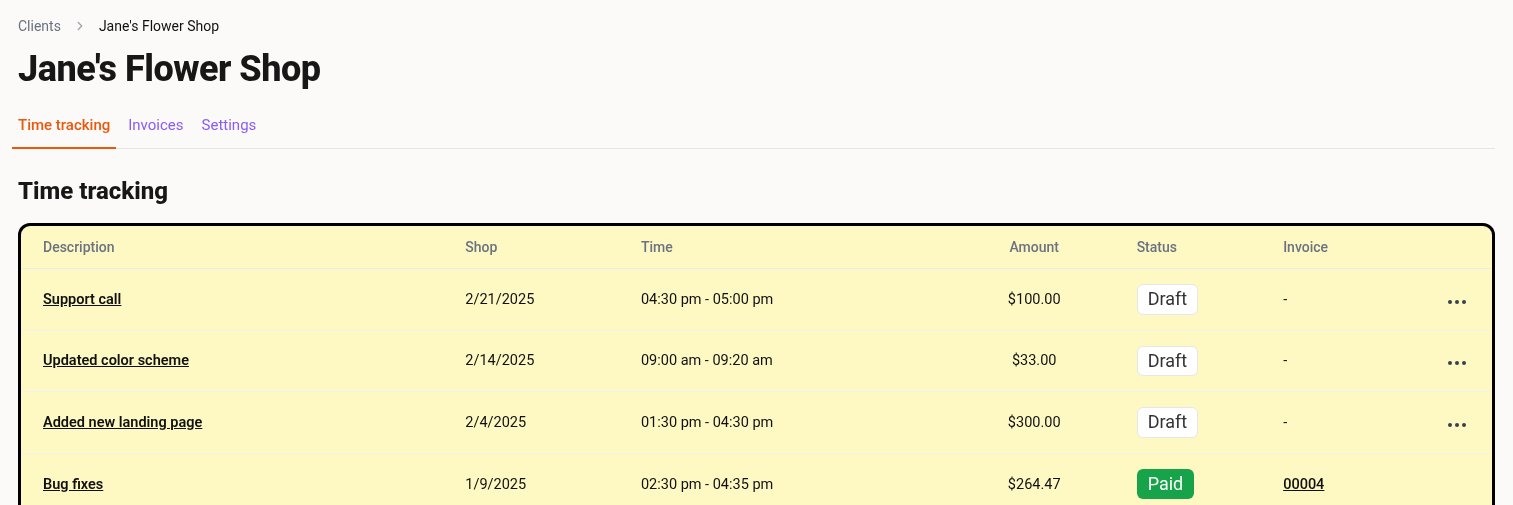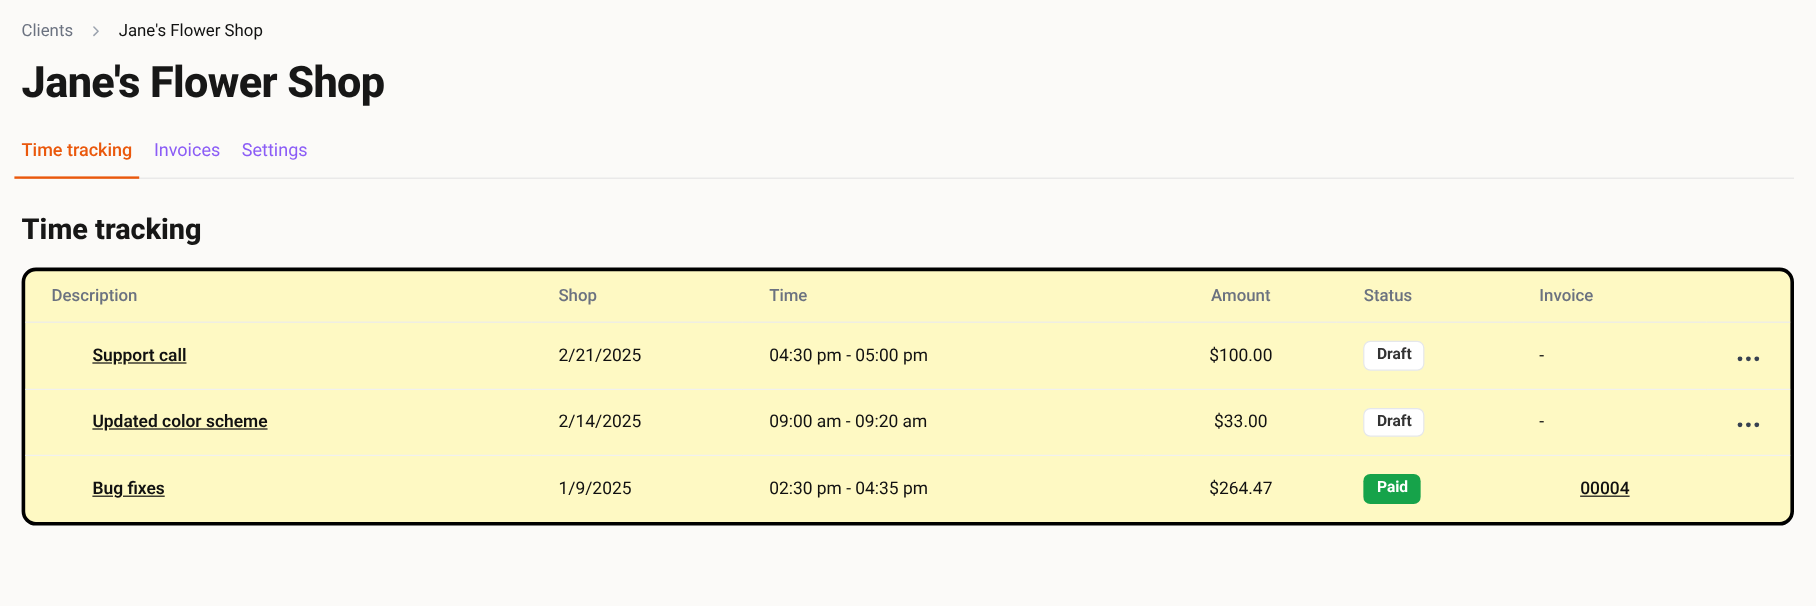--- a/index.html
+++ b/index.html
@@ -4,21 +4,21 @@
 <style>
   * { box-sizing: border-box; margin: 0; padding: 0; }
   body {
     font-family: -apple-system, BlinkMacSystemFont, "Segoe UI", Roboto, Helvetica, Arial, sans-serif;
     background: #fbfaf8;
     color: #171717;
     width: 1513px;
     height: 505px;
     padding: 18px 18px 0 18px;
   }
-  a { color: inherit; text-decoration: none; margin-left: 34px; }
+  a { color: inherit; text-decoration: none; }
 
   
   .breadcrumb {
     display: flex;
     align-items: center;
     gap: 12px;
     font-size: 14px;
     margin-bottom: 14px;
   }
   .breadcrumb .crumb-link { color: #6b7280; cursor: pointer; }
@@ -112,22 +112,22 @@
     color: #111;
     border-bottom: 1px solid #f1f1ef;
     vertical-align: middle;
   }
   tbody tr:last-child td { border-bottom: none; }
   td.desc a { text-decoration: underline; font-weight: 600; color: #111; cursor: pointer; }
   td.invoice a { text-decoration: underline; font-weight: 500; color: #111; cursor: pointer; }
 
   .badge {
     display: inline-block;
-    font-size: 13px;
-    font-weight: 700;
+    font-size: 18px;
+    font-weight: 400;
     padding: 3px 10px 4px;
     border-radius: 6px;
     border: 1px solid transparent;
     line-height: 1.2;
   }
   .badge.draft {
     border-color: #e5e7eb;
     background: #fff;
     color: #333;
   }
@@ -221,20 +221,33 @@
           <td class="amount">$33.00</td>
           <td class="status"><span class="badge draft">Draft</span></td>
           <td class="invoice"><span>-</span></td>
           <td class="actions"><span class="dots">
               <span></span>
               <span></span>
               <span></span>
             </span></td>
         </tr>
         <tr>
+          <td class="desc"><a>Added new landing page</a></td>
+          <td class="date">2/4/2025</td>
+          <td class="time">01:30 pm - 04:30 pm</td>
+          <td class="amount">$300.00</td>
+          <td class="status"><span class="badge draft">Draft</span></td>
+          <td class="invoice"><span>-</span></td>
+          <td class="actions"><span class="dots">
+              <span></span>
+              <span></span>
+              <span></span>
+            </span></td>
+        </tr>
+        <tr>
           <td class="desc"><a>Bug fixes</a></td>
           <td class="date">1/9/2025</td>
           <td class="time">02:30 pm - 04:35 pm</td>
           <td class="amount">$264.47</td>
           <td class="status"><span class="badge paid">Paid</span></td>
           <td class="invoice"><a>00004</a></td>
           <td class="actions"></td>
         </tr>
       </tbody>
   </table>

